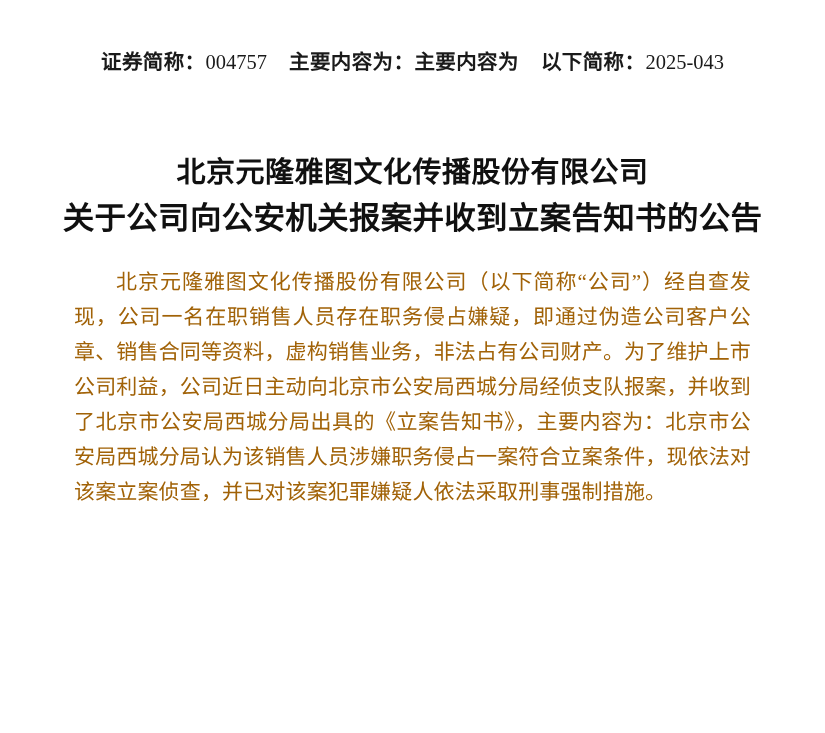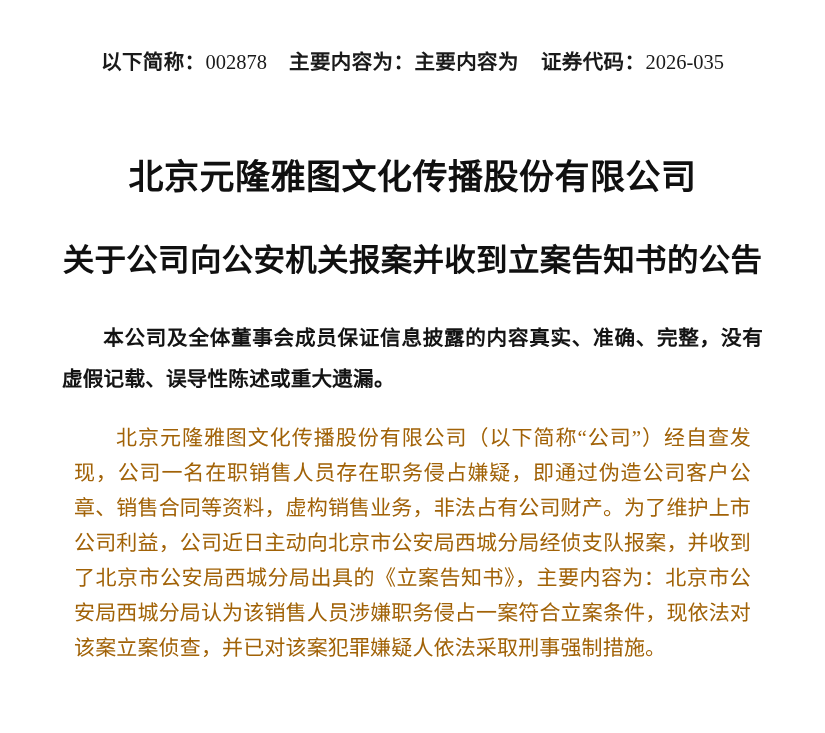--- a/index.html
+++ b/index.html
@@ -50,29 +50,28 @@
   
   .title-block {
     margin: 0;
     padding-top: 72px;
     text-align: center;
     font-family: "Liberation Sans", "DejaVu Sans", sans-serif;
     font-weight: 700;
     color: #101010;
   }
   .title-line-1 {
-    font-size: 35px;
+    font-size: 29px;
     line-height: 1.52;
     letter-spacing: 0.5px;
   }
   .title-line-2 {
     font-size: 31.5px;
     line-height: 1.56;
     letter-spacing: 0.3px;
-    margin-top: 33px;
   }
 
   
   .disclaimer {
     margin: 0;
     padding-top: 32px;
     font-family: "Liberation Sans", "DejaVu Sans", sans-serif;
     font-weight: 700;
     font-size: 20.6px;
     line-height: 41px;
@@ -110,26 +109,25 @@
     letter-spacing: 0.15px;
     color: #a16207;
   }
 </style>
 </head>
 <body>
 
 <div class="page">
 
   <div class="doc-header">
-    <span>以下简称：</span><span class="num">002878</span><span class="gap"></span><span>主要内容为：</span><span>主要内容为</span><span class="gap"></span><span>证券代码：</span><span class="num">2026-035</span>
+    <span>证券简称：</span><span class="num">004757</span><span class="gap"></span><span>主要内容为：</span><span>主要内容为</span><span class="gap"></span><span>以下简称：</span><span class="num">2025-043</span>
   </div>
 
   <div class="title-block">
     <div class="title-line-1">北京元隆雅图文化传播股份有限公司</div>
     <div class="title-line-2">关于公司向公安机关报案并收到立案告知书的公告</div>
   </div>
 
-  <p class="disclaimer">本公司及全体董事会成员保证信息披露的内容真实、准确、完整，没有虚假记载、误导性陈述或重大遗漏。</p>
 
 
   <p class="body-paragraph">北京元隆雅图文化传播股份有限公司（以下简称“公司”）经自查发现，公司一名在职销售人员存在职务侵占嫌疑，即通过伪造公司客户公章、销售合同等资料，虚构销售业务，非法占有公司财产。为了维护上市公司利益，公司近日主动向北京市公安局西城分局经侦支队报案，并收到了北京市公安局西城分局出具的《立案告知书》，主要内容为：北京市公安局西城分局认为该销售人员涉嫌职务侵占一案符合立案条件，现依法对该案立案侦查，并已对该案犯罪嫌疑人依法采取刑事强制措施。</p>
 
 </div>
 
 </body></html>

